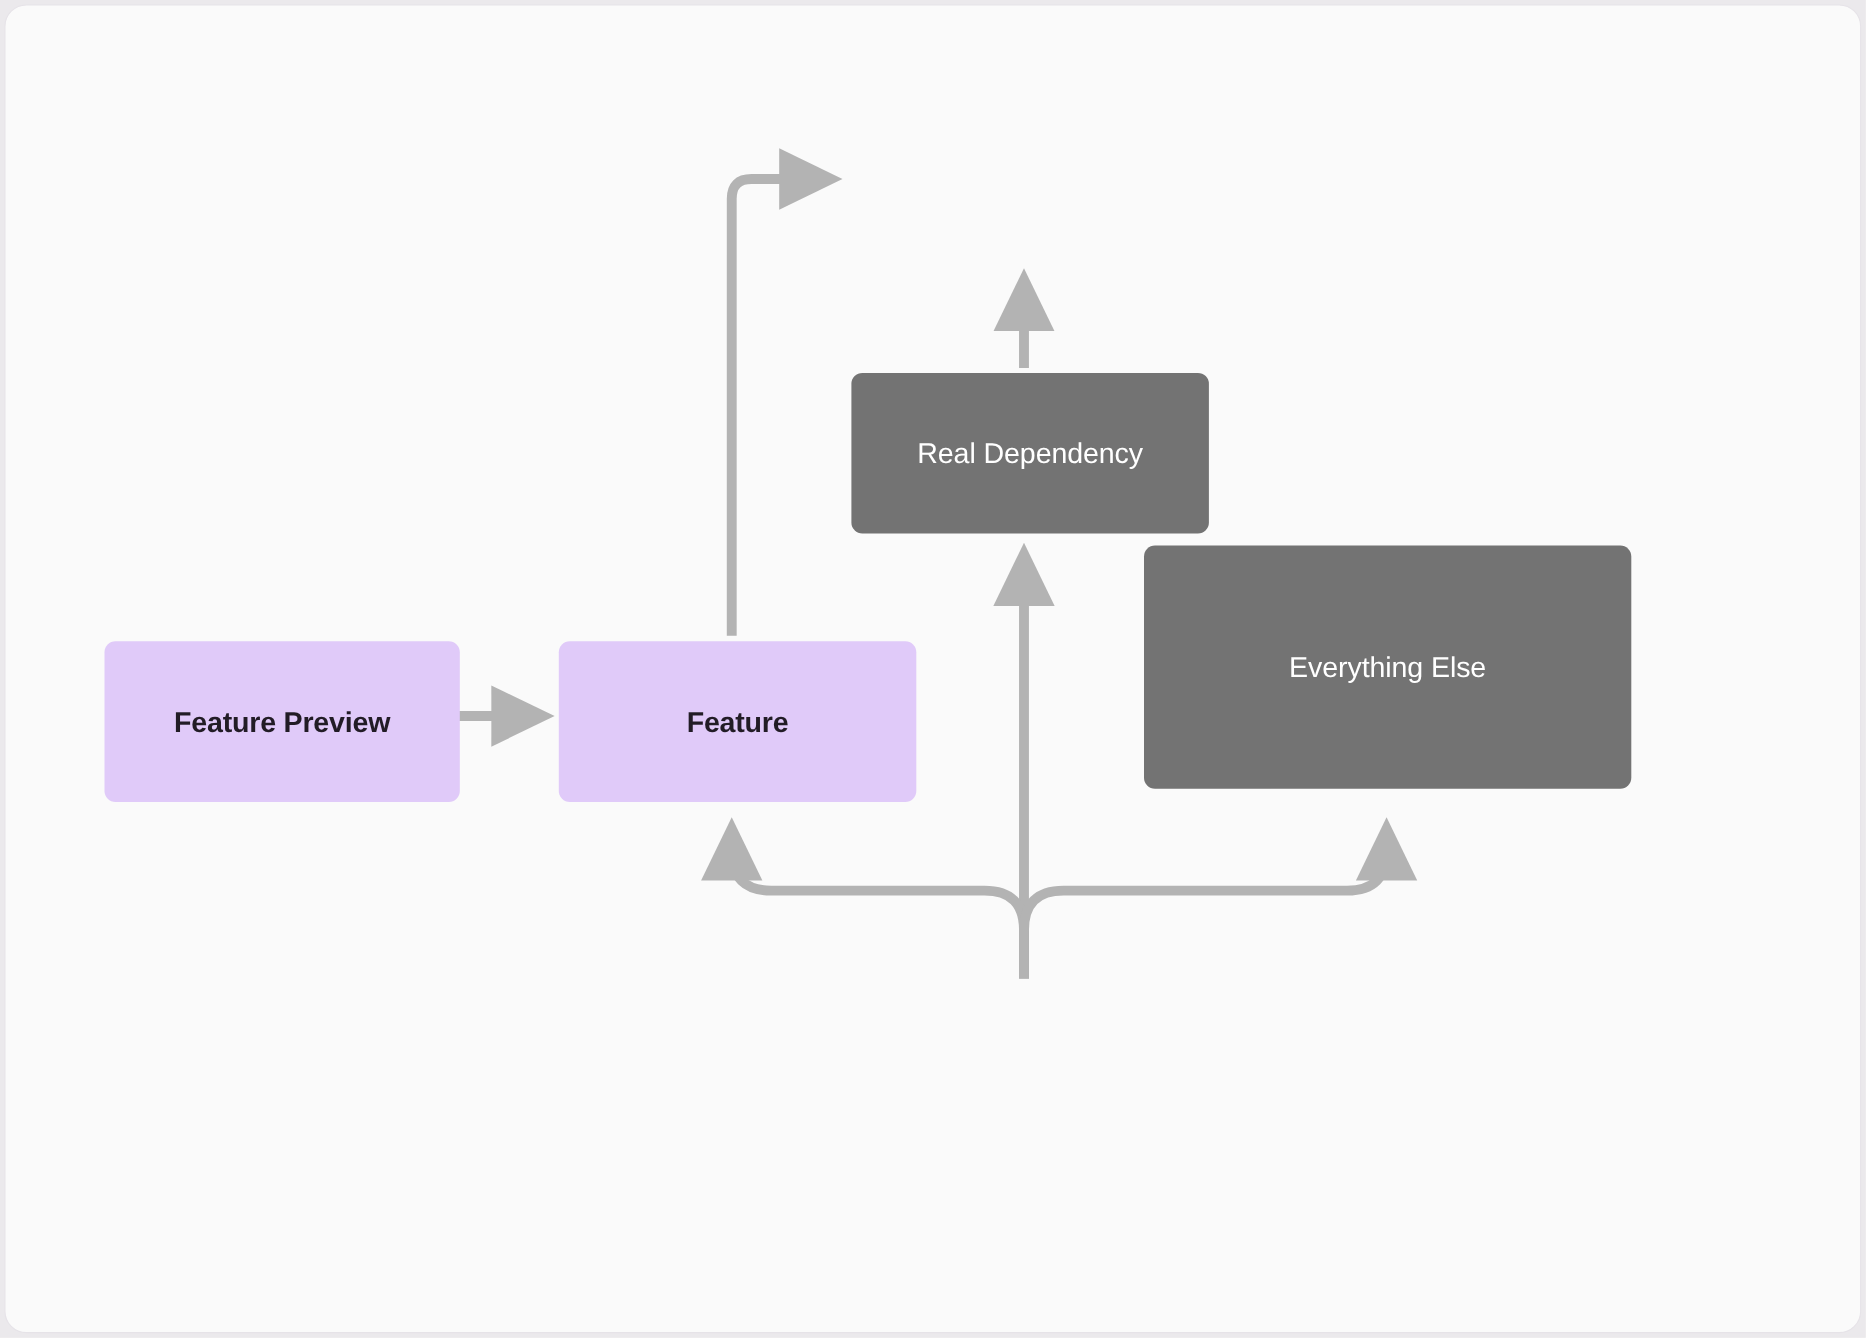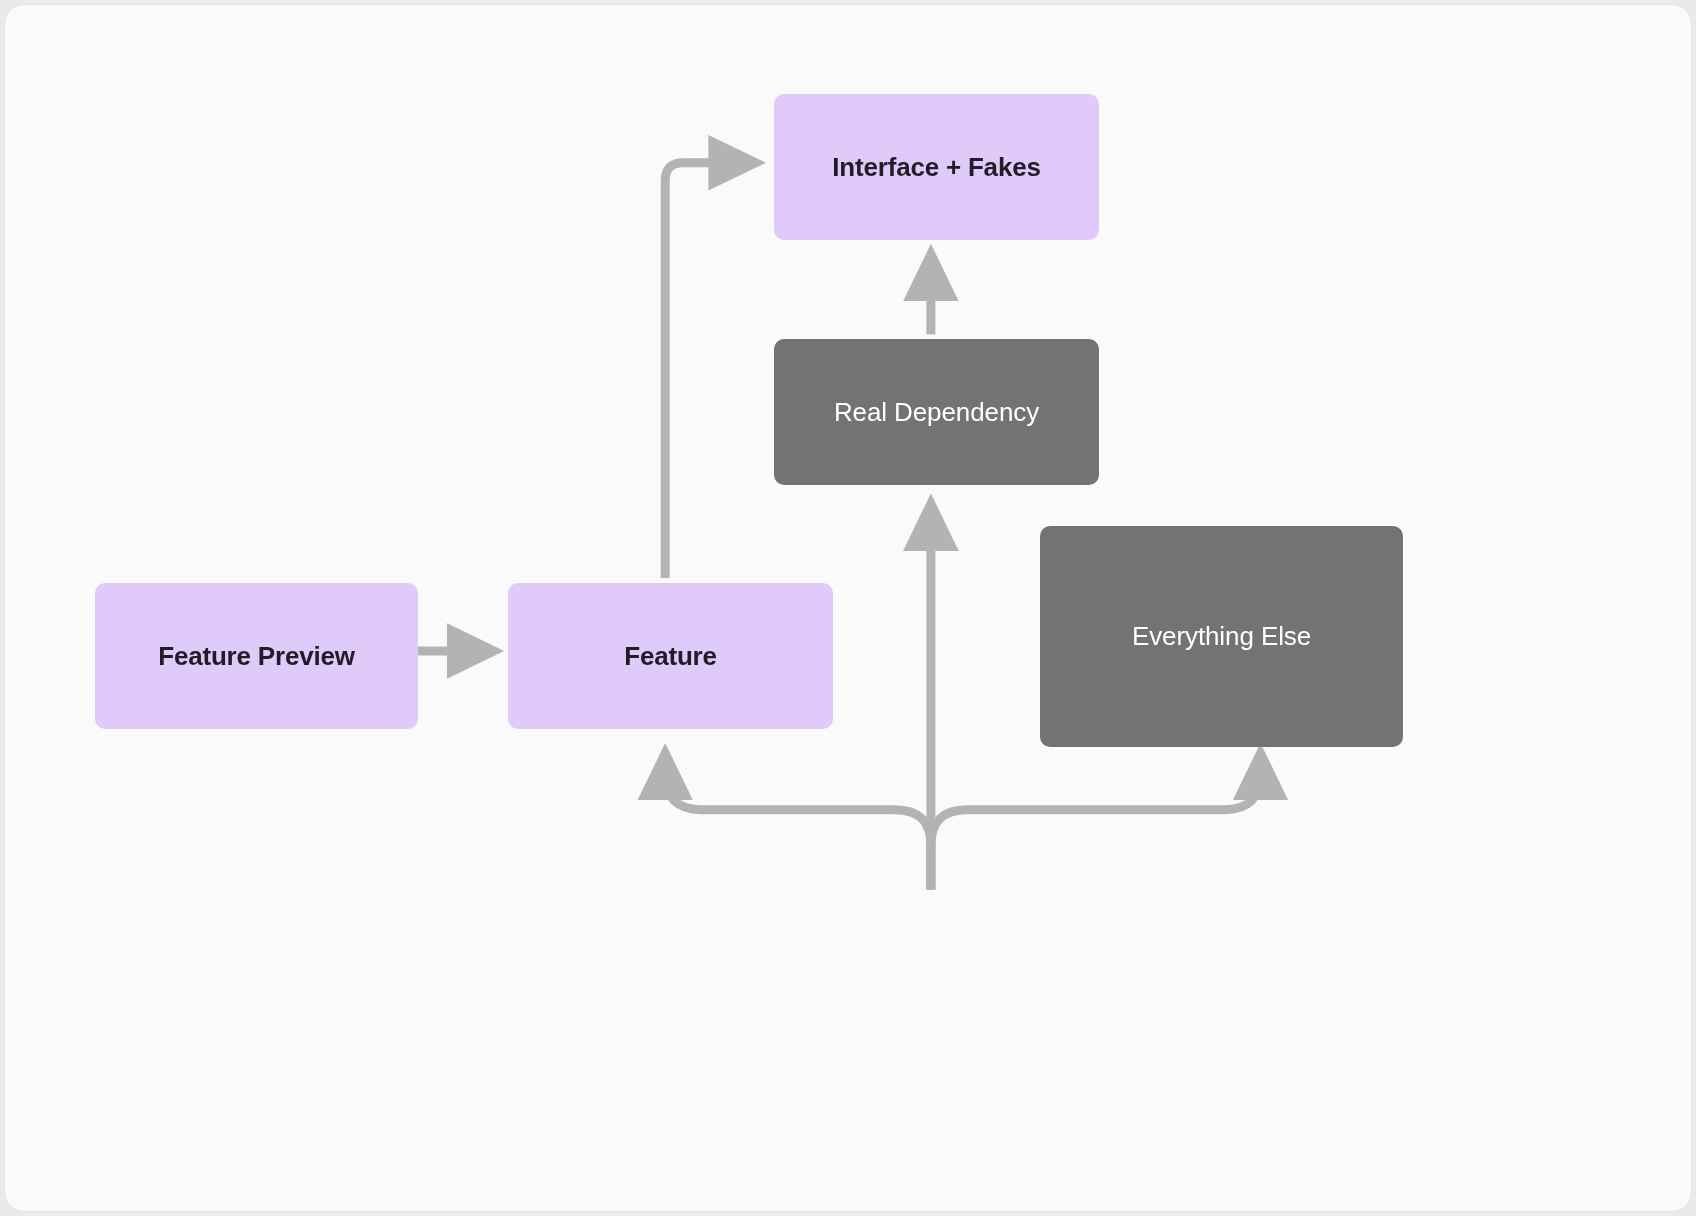--- a/index.html
+++ b/index.html
@@ -87,26 +87,23 @@
   </svg>
 
   <div class="node node-lavender" style="left:503px; top:578px; width:325px; height:146px;">
     <span class="node-label">Feature</span>
   </div>
 
   <div class="node node-lavender" style="left:90px; top:578px; width:323px; height:146px;">
     <span class="node-label">Feature Preview</span>
   </div>
 
-  <div class="node node-lavender" style="left:769px; top:89px; width:325px; height:146px;">
-    <span class="node-label">Interface + Fakes</span>
-  </div>
 
   <div class="node node-gray" style="left:769px; top:334px; width:325px; height:146px;">
     <span class="node-label">Real Dependency</span>
   </div>
 
-  <div class="node node-gray" style="left:1035px; top:521px; width:363px; height:221px;">
+  <div class="node node-gray" style="left:1035px; top:491px; width:443px; height:221px;">
     <span class="node-label">Everything Else</span>
   </div>
 
 
 </div>
 
 </body></html>

